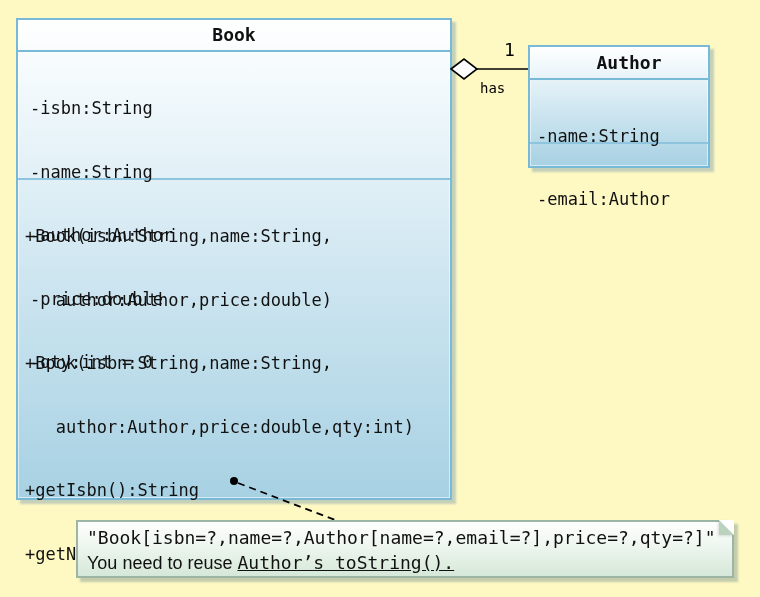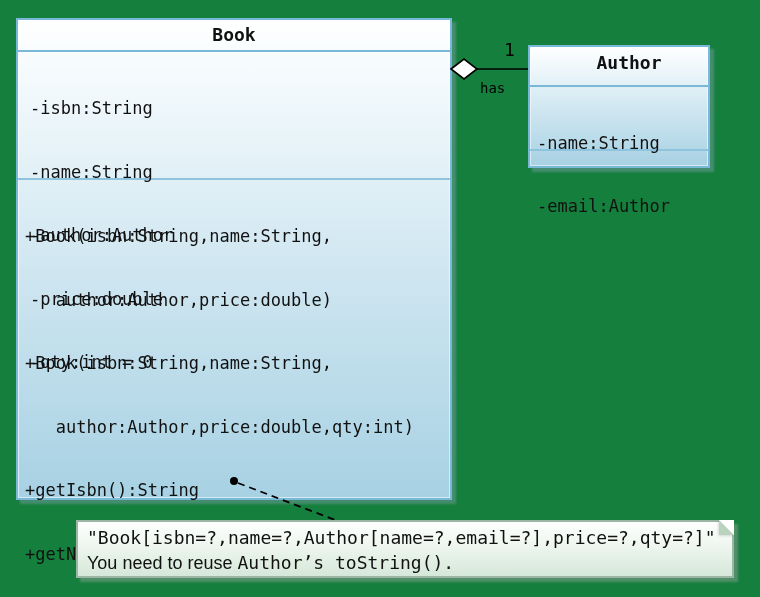--- a/index.html
+++ b/index.html
@@ -5,21 +5,21 @@
   html, body {
     margin: 0;
     padding: 0;
     background: #ffffff;
     font-family: "DejaVu Sans Mono", "Liberation Mono", monospace;
   }
   .canvas {
     position: relative;
     width: 760px;
     height: 597px;
-    background: #15803d;
+    background: #fef9c3;
     overflow: hidden;
   }
 
   
   .uml-class {
     position: absolute;
     box-sizing: border-box;
     border: 2px solid #79b9d8;
     background: linear-gradient(to bottom, #ffffff 0%, #f2f9fc 14%, #cde5f0 55%, #a7d1e3 100%);
     box-shadow: 4px 4px 2px rgba(128, 158, 172, 0.45), inset 0 0 0 1px rgba(255,255,255,0.55);
@@ -48,21 +48,21 @@
     width: 436px; height: 482px;
   }
   .book-class .class-title { height: 32px; line-height: 30px; }
   .book-class .attrs { height: 128px; padding: 5px 6px 0 12px; border-bottom: 2px solid #8ec4de; }
   .book-class .methods { padding: 5px 6px 0 7px; }
 
   .author-class {
     left: 528px; top: 45px;
     width: 182px; height: 123px;
   }
-  .author-class .class-title { height: 40px; line-height: 31px; padding-left: 20px; }
+  .author-class .class-title { height: 33px; line-height: 31px; padding-left: 20px; }
   .author-class .attrs { height: 64px; padding: 5px 4px 0 7px; border-bottom: 2px solid #8ec4de; }
   .author-class .attrs .code-line { height: 23px; line-height: 23px; }
   .author-class .empty-methods { height: 22px; }
 
   
   .assoc-label {
     position: absolute;
     color: #000000;
     background: transparent;
   }
@@ -106,20 +106,21 @@
     font-family: "DejaVu Sans Mono", "Liberation Mono", monospace;
   }
   .note-line2 {
     font-size: 18px;
     line-height: 25px;
     white-space: pre;
     font-family: "Liberation Sans", sans-serif;
   }
   .note-line2 .code-frag {
     font-family: "DejaVu Sans Mono", "Liberation Mono", monospace;
+    text-decoration: underline;
   }
 </style>
 </head>
 <body>
 
 <div class="canvas">
 
   <section class="uml-class book-class">
     <header class="class-title">Book</header>
     <div class="compartment attrs">

